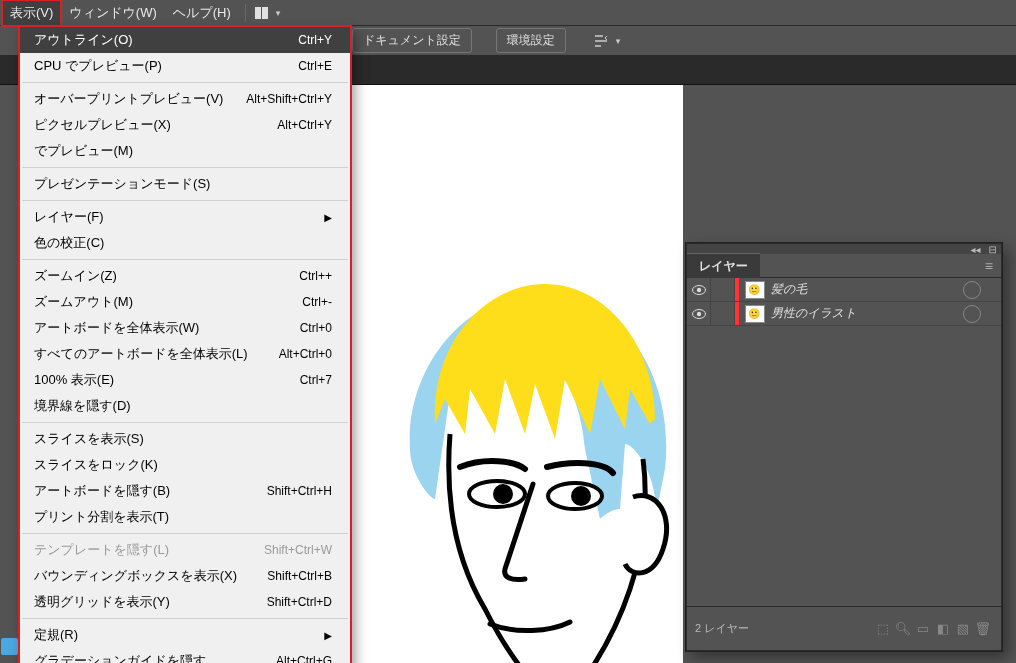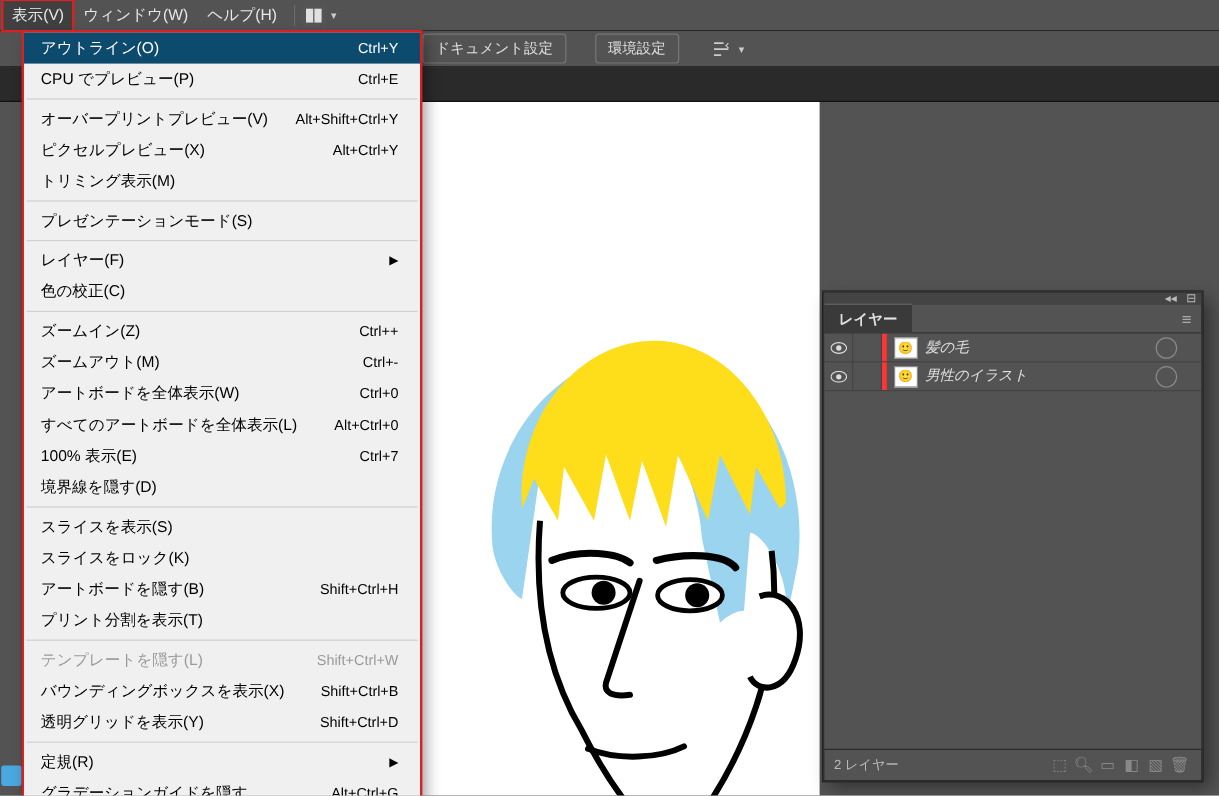--- a/index.html
+++ b/index.html
@@ -20,21 +20,21 @@
 
 .tabstrip { background: #2a2a2a; height: 29px; border-bottom: 1px solid #111; }
 
 
 .lefttool { position: absolute; left: 0; top: 85px; width: 19px; bottom: 0; background: #535353; border-right: 1px solid #333; }
 .lefttool .act { position: absolute; bottom: 8px; left: 1px; width: 17px; height: 17px; background: #4aa7df; border-radius: 2px; }
 
 
 .dropdown { position: absolute; left: 19px; top: 26px; width: 332px; background: #f0f0f0; border: 1px solid #999; box-shadow: 4px 6px 12px rgba(0,0,0,.4); color: #000; outline: 2px solid #d62222; outline-offset: -1px; z-index: 50; padding-bottom:2px; }
 .dropdown .d-item { display: flex; justify-content: space-between; align-items: center; padding: 4px 18px 4px 14px; font-size: 13px; }
-.dropdown .d-item.highlight { background: #0c4a6e; color: #fff; }
+.dropdown .d-item.highlight { background: #404040; color: #fff; }
 .dropdown .d-item.disabled { color: #9a9a9a; }
 .dropdown .d-sep { height: 1px; background: #d0d0d0; margin: 3px 2px; }
 .dropdown .d-item .lbl { white-space: nowrap; }
 .dropdown .d-item .shc { font-size: 12px; }
 .dropdown .d-item .arrow { font-size: 10px; margin-left:auto;}
 
 
 .canvas { position: absolute; left: 19px; top: 85px; width: 664px; height: 578px; background: #fff; border-left:1px solid #222; }
 .canvasinner { position: relative; width: 100%; height: 100%; }
 
@@ -46,21 +46,21 @@
 .lp-tab { background: #3a3a3a; padding: 4px 12px; font-size: 12px; color: #e0e0e0; border-top: 1px solid #666; }
 .lp-menu { margin-left: auto; padding-right: 8px; color: #aaa; font-size: 14px; }
 .lp-body { flex: 1; overflow: hidden; background: #535353; }
 .lp-row { display: flex; align-items: center; height: 24px; border-bottom: 1px solid #444; font-size: 12px; }
 .lp-eye { width: 24px; display: flex; align-items: center; justify-content: center; color: #ddd; border-right: 1px solid #444; height: 100%; }
 .lp-lock { width: 24px; border-right: 1px solid #444; height: 100%; }
 .lp-colorbar { width: 4px; height: 100%; background: #ff3434; }
 .lp-thumb { width: 20px; height: 18px; background: #fff; margin: 0 6px; border: 1px solid #888; display:flex;align-items:center;justify-content:center;font-size:10px;}
 .lp-name { flex: 1; color: #e0e0e0; font-style: italic; }
 .lp-target { width: 18px; height: 18px; border: 1px solid #888; border-radius: 50%; margin-right: 20px; }
-.lp-foot { height: 26px; border-top: 1px solid #2a2a2a; display: flex; align-items: center; padding: 0 8px; font-size: 11px; color: #bbb; }
+.lp-foot { height: 44px; border-top: 1px solid #2a2a2a; display: flex; align-items: center; padding: 0 8px; font-size: 11px; color: #bbb; }
 .lp-foot .ic { width: 20px; height: 20px; display: flex; align-items: center; justify-content: center; color: #888; font-size: 13px; }
 .lp-foot .spacer { flex: 1; }
 
 svg.face { position:absolute; left:355px; top:154px; }
 </style>
 </head>
 <body>
 
 <div class="menubar">
   <div class="mitem active"><span>表示(V)</span></div>
@@ -140,21 +140,21 @@
     <div class="d-sep"></div>
     <div class="d-item">
       <span class="lbl">オーバープリントプレビュー(V)</span>
       <span class="shc">Alt+Shift+Ctrl+Y</span>
     </div>
     <div class="d-item">
       <span class="lbl">ピクセルプレビュー(X)</span>
       <span class="shc">Alt+Ctrl+Y</span>
     </div>
     <div class="d-item">
-      <span class="lbl">トリミング表示(M)</span>
+      <span class="lbl">でプレビュー(M)</span>
       <span class="shc"></span>
     </div>
     <div class="d-sep"></div>
     <div class="d-item">
       <span class="lbl">プレゼンテーションモード(S)</span>
       <span class="shc"></span>
     </div>
     <div class="d-sep"></div>
     <div class="d-item">
       <span class="lbl">レイヤー(F)</span>

